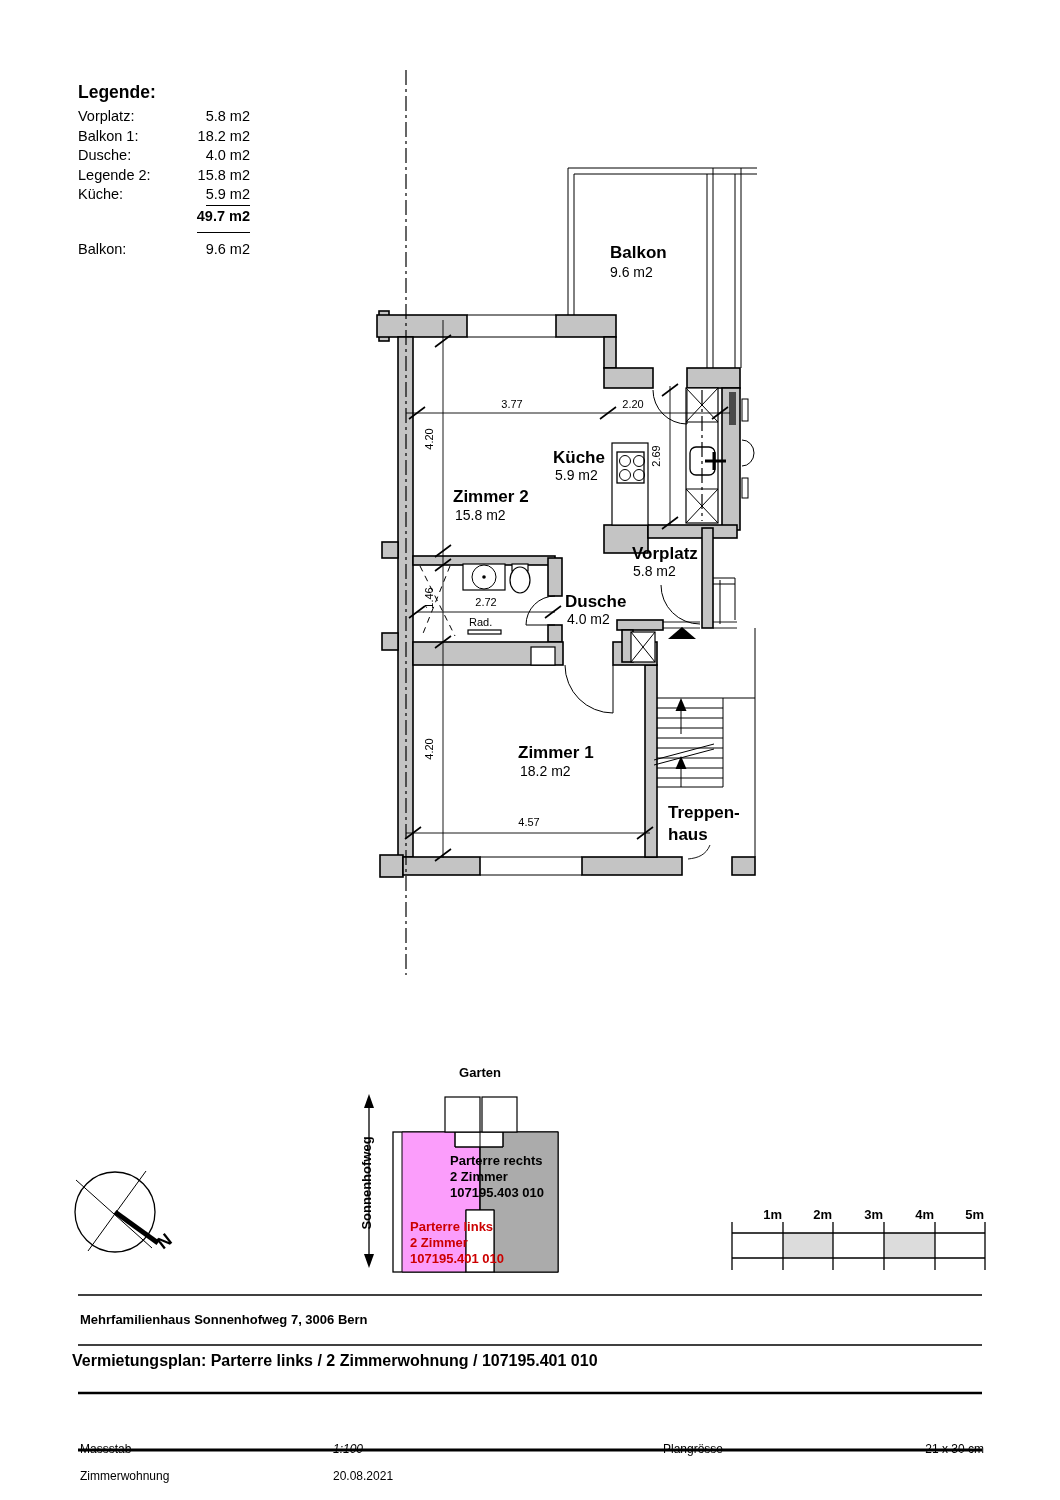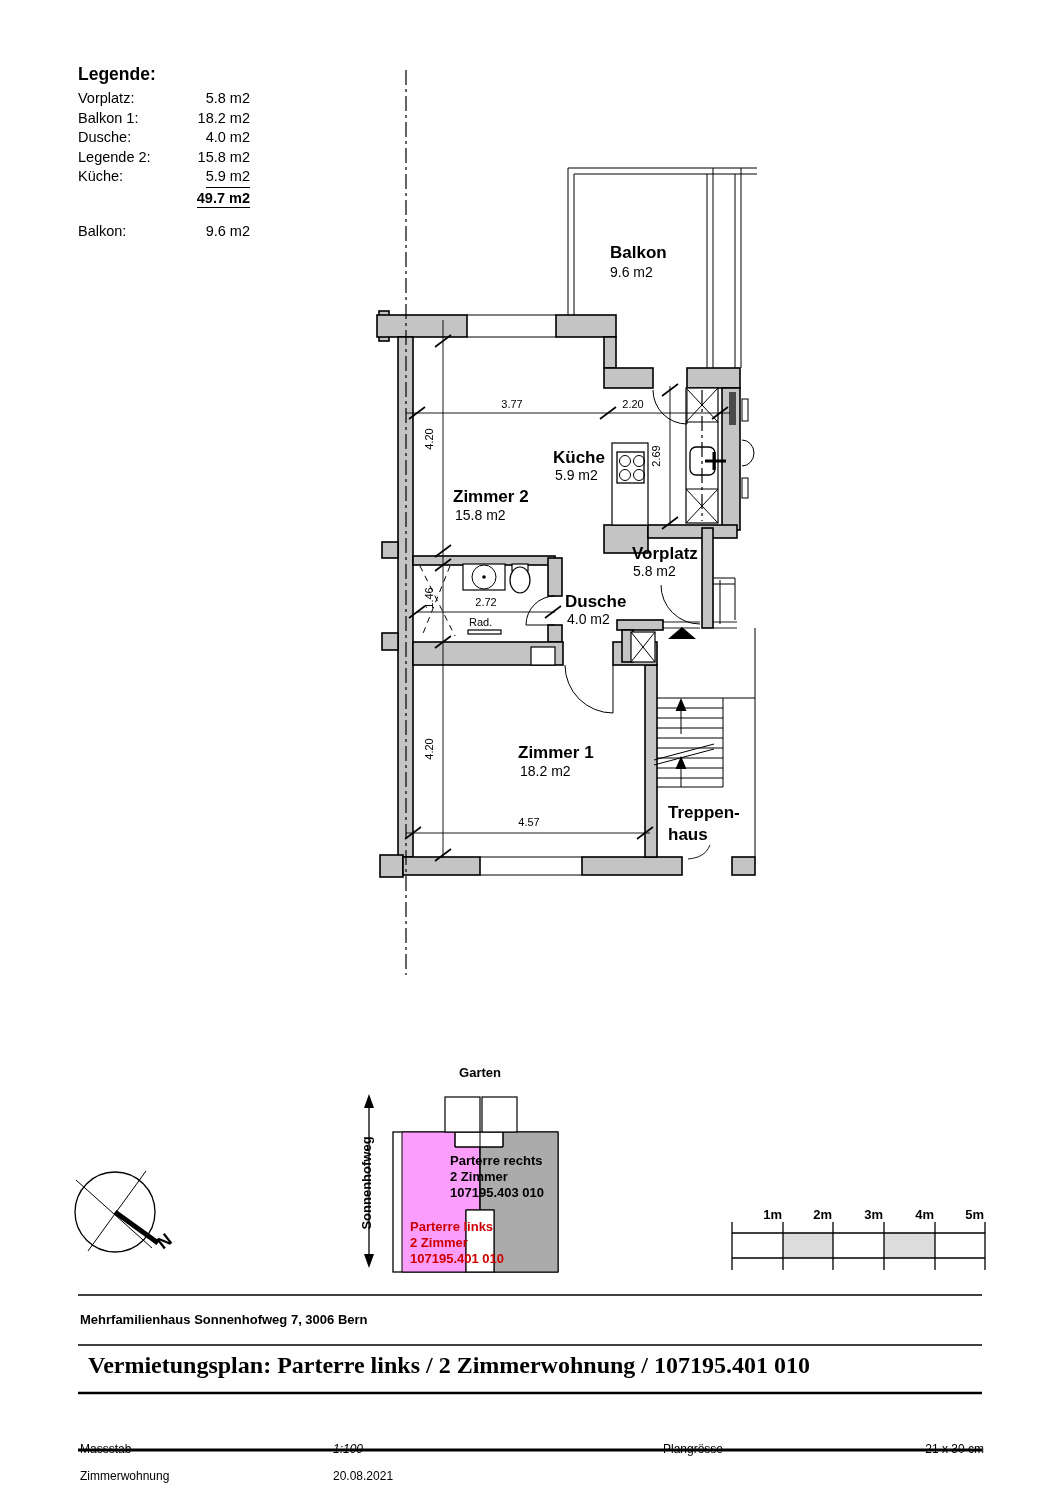--- a/index.html
+++ b/index.html
@@ -22,32 +22,32 @@
   .t-area{font-size:14px;fill:#000;}
   .t-dim{font-size:11px;fill:#000;}
   .t-site{font-weight:bold;font-size:13px;fill:#000;}
   .t-sitered{font-weight:bold;font-size:13px;fill:var(--unit-text-red,#c00);}
   .t-n{font-weight:bold;font-size:18px;fill:#000;}
   .site-left{fill:var(--unit-highlight,#fb9dfb);stroke:#000;stroke-width:1;}
   .site-right{fill:var(--unit-neighbor,#ababab);stroke:#000;stroke-width:1;}
   .sb-gray{fill:var(--scalebar-gray,#dcdcdc);stroke:none;}
 
   
-  .legend{position:absolute;left:78px;top:64px;width:172px;font-size:14.5px;line-height:19.6px;}
+  .legend{position:absolute;left:78px;top:82px;width:172px;font-size:14.5px;line-height:19.6px;}
   .legend-title{font-size:17.5px;font-weight:bold;margin:0 0 5px 0;line-height:20px;}
   .lrow{display:flex;justify-content:space-between;}
   .lrow .val{text-align:right;}
   .val-underline{border-bottom:1.4px solid #000;}
   .ltotal{text-align:right;font-weight:bold;margin-top:1px;}
-  .ltotal span{border-bottom:1.9px solid #000;padding-bottom:1px;}
+  .ltotal span{border-bottom:1.9px solid #000;padding-bottom:8px;}
   .lbalkon{margin-top:13px;}
 
   
   .tb-building{position:absolute;left:80px;top:1312px;font-size:13px;font-weight:bold;}
-  .tb-title{position:absolute;left:88px;top:1352px;font-size:24px;font-weight:bold;font-family:Liberation Serif, serif;}
+  .tb-title{position:absolute;left:72px;top:1352px;font-size:16px;font-weight:bold;}
   .meta{position:absolute;font-size:12px;margin-top:38px;}
 </style>
 </head>
 <body>
 
 <div class="page">
 
   <svg width="1060" height="1500" viewBox="0 0 1060 1500">
 
     <g>

